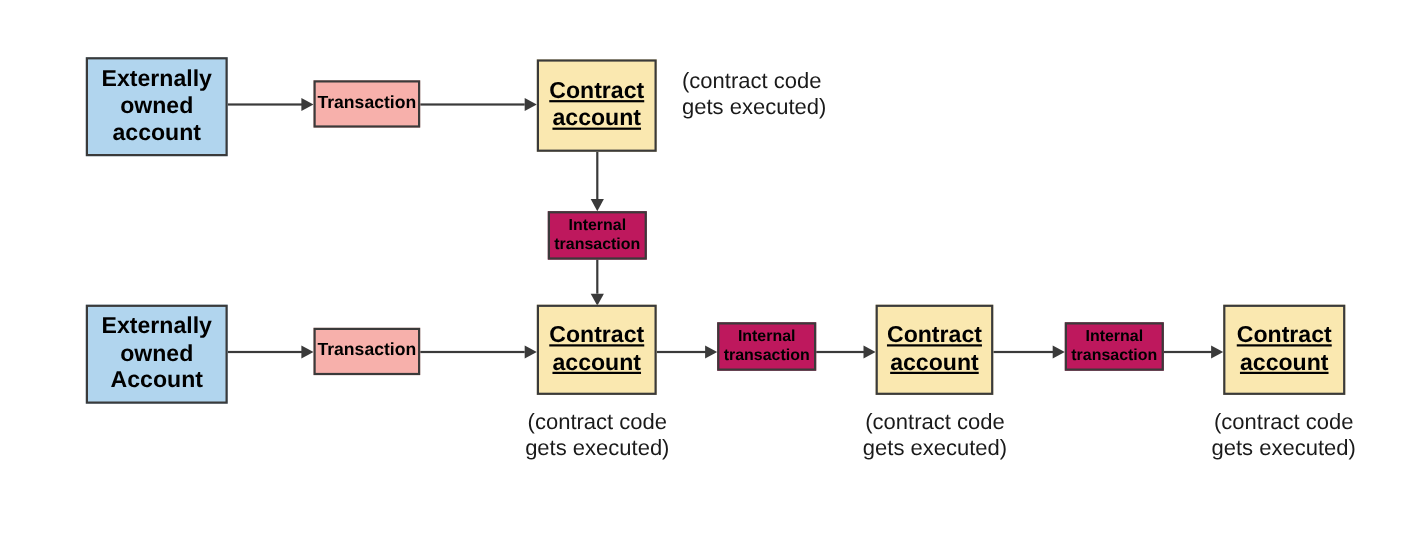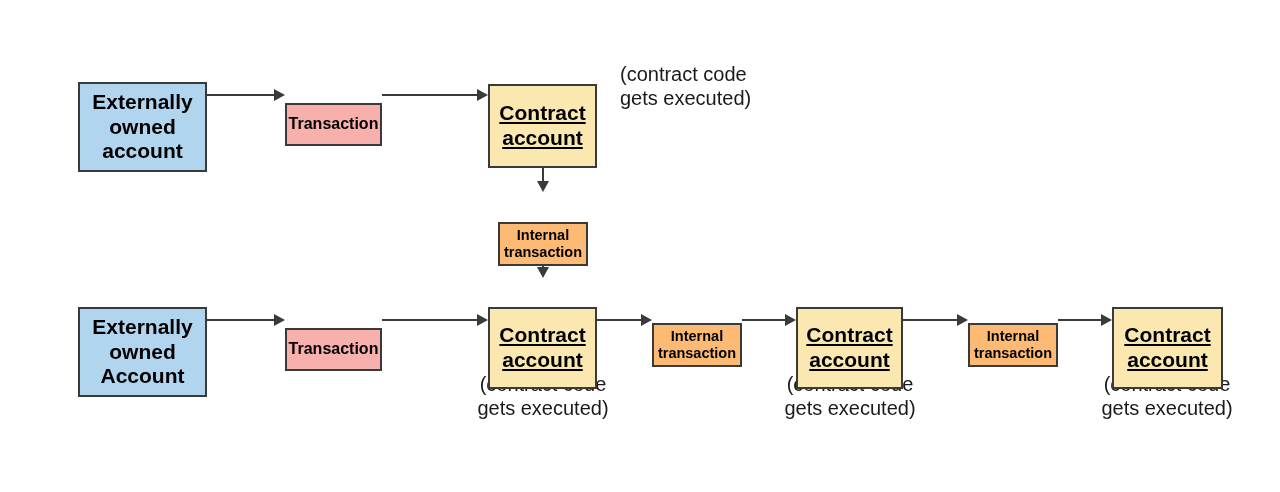--- a/index.html
+++ b/index.html
@@ -27,21 +27,20 @@
     box-sizing: border-box;
     border: 2px solid #3a3a3a;
     display: flex;
     align-items: center;
     justify-content: center;
     text-align: center;
     color: #000000;
     font-weight: bold;
     line-height: 1.18;
     z-index: 3;
-    margin-top: 30px;
   }
   .node .label {
     display: block;
     white-space: pre-line;
     padding: 0 2px;
   }
 
   
   .eoa {
     background: #b1d5ee;
@@ -51,21 +50,21 @@
     background: #fae8b0;
     font-size: 21px;
     text-decoration: underline;
   }
   .transaction {
     background: #f7b0ab;
     font-size: 16px;
     font-weight: bold;
   }
   .internal {
-    background: #fdba74;
+    background: #be185d;
     font-size: 14.5px;
     font-weight: bold;
     line-height: 1.2;
   }
 
   
   .caption {
     position: absolute;
     font-size: 20px;
     color: #1a1a1a;

